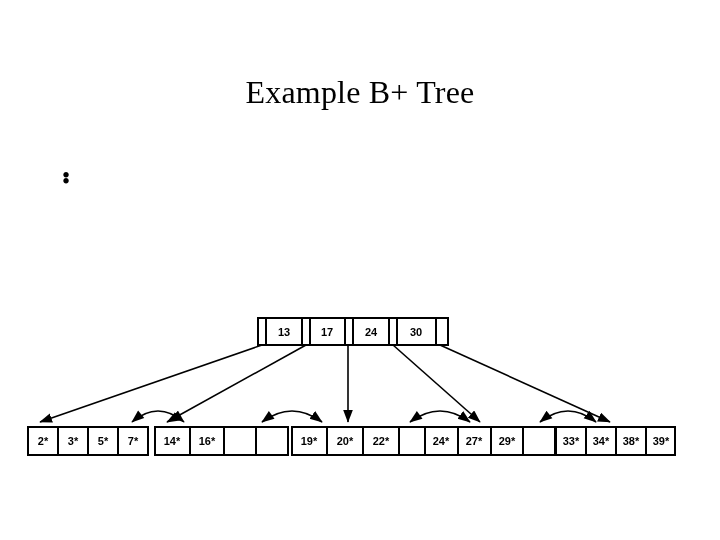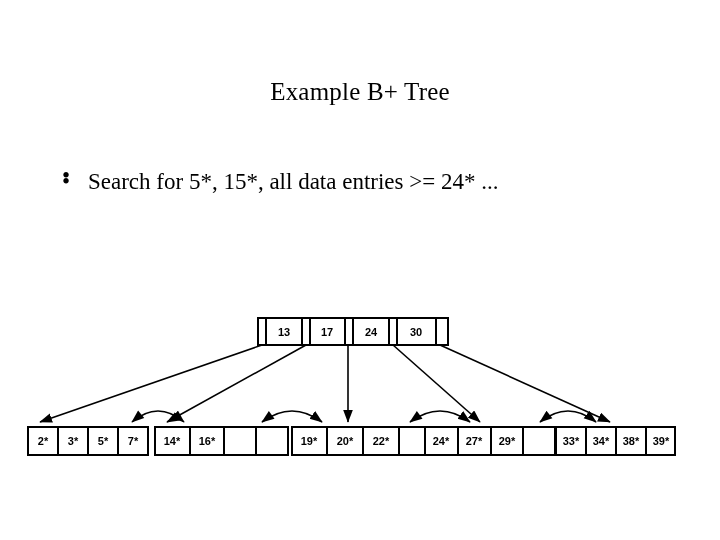--- a/index.html
+++ b/index.html
@@ -15,21 +15,21 @@
     overflow: hidden;
     font-family: "Liberation Serif", "DejaVu Serif", serif;
     color: #000000;
   }
   #slide-title {
     position: absolute;
     left: 0;
     top: 72px;
     width: 720px;
     text-align: center;
-    font-size: 25px;
+    font-size: 32px;
     line-height: 40px;
     font-weight: normal;
     letter-spacing: 0.2px;
     color: #000000;
   }
   #bullet-list {
     position: absolute;
     left: 46px;
     top: 160px;
     width: 640px;
@@ -97,21 +97,20 @@
 <div id="slide">
 
   <div id="slide-title">Example B+ Tree</div>
 
   <ul id="bullet-list">
     <li class="bullet-item">
       <span class="bullet-marker">•</span>
     </li>
     <li class="bullet-item">
       <span class="bullet-marker">•</span>
-      <span>Search for 5*, 15*, all data entries &gt;= 24* ...</span>
     </li>
   </ul>
 
   <svg id="tree-figure" viewBox="0 0 720 180" width="720" height="180">
     <defs>
       <marker id="arrowhead" markerWidth="9" markerHeight="9" refX="7.5" refY="3" orient="auto" markerUnits="strokeWidth">
         <path d="M0,0 L8,3 L0,6 z" fill="#000000"></path>
       </marker>
       <marker id="arrowhead-start" markerWidth="9" markerHeight="9" refX="0.5" refY="3" orient="auto" markerUnits="strokeWidth">
         <path d="M8,0 L0,3 L8,6 z" fill="#000000"></path>

